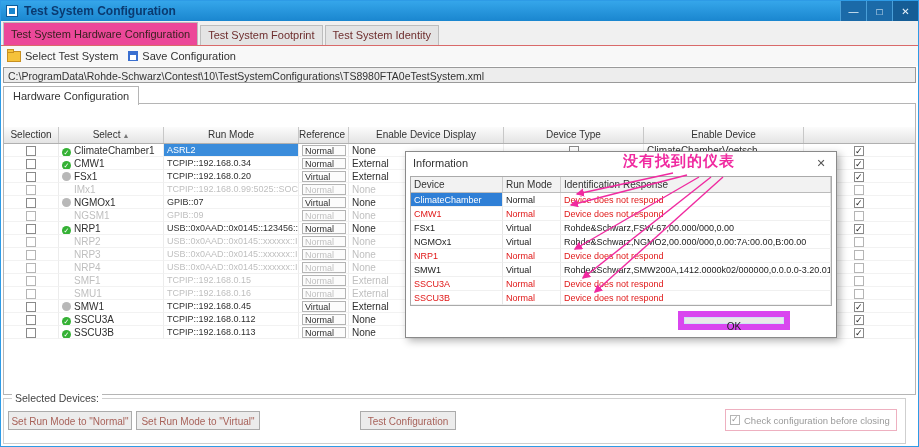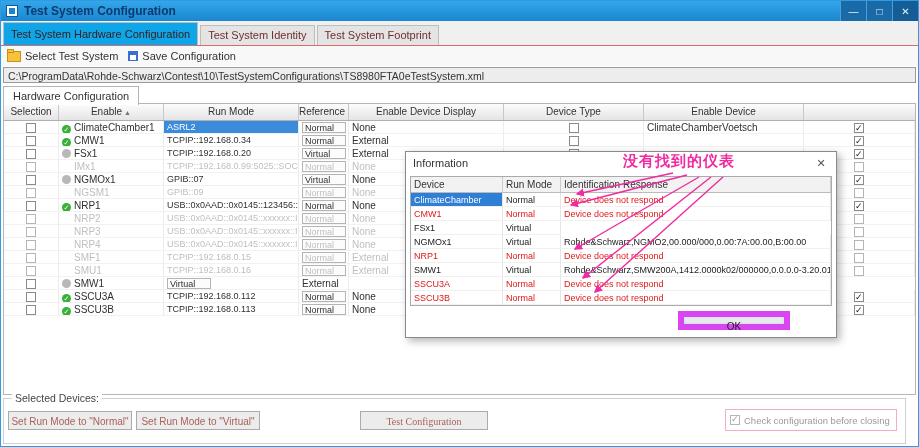--- a/index.html
+++ b/index.html
@@ -10,40 +10,40 @@
   .app-icon{width:12px;height:12px;margin:0 6px 0 5px;background:#fff;border:1px solid #0d5c9c;box-sizing:border-box;position:relative;}
   .app-icon::after{content:"";position:absolute;left:2px;top:2px;right:2px;bottom:2px;background:#1a86cf;}
   .title-text{font-size:12px;font-weight:bold;color:#0a3a70;}
   .win-controls{margin-left:auto;display:flex;height:100%;}
   .win-btn{width:25px;height:100%;display:flex;align-items:center;justify-content:center;color:#eaf4fc;font-size:10px;background:#1b6aa8;border-left:1px solid #4a9fd8;cursor:default;}
   .win-btn.close{background:#155d96;}
 
   
   .tabstrip{position:absolute;top:20px;left:0;right:0;height:25px;background:#f0f0f0;border-bottom:1px solid #d96a6a;display:flex;align-items:flex-end;padding-left:2px;box-sizing:border-box;}
   .tab{height:19px;line-height:19px;padding:0 7px;font-size:11px;color:#6e2e2e;background:#e4e4e4;border:1px solid #bdbdbd;border-bottom:none;margin-right:2px;white-space:nowrap;}
-  .tab.selected{background:#0ea5e9;height:22px;line-height:22px;color:#3a2020;}
+  .tab.selected{background:#ec4899;height:22px;line-height:22px;color:#3a2020;}
 
   
   .toolbar{position:absolute;top:45px;left:0;right:0;height:20px;background:#f8f8f8;display:flex;align-items:center;padding-left:6px;font-size:11px;color:#333;}
   .tool-item{display:flex;align-items:center;gap:4px;margin-right:10px;cursor:default;}
   .ic-folder{width:12px;height:9px;background:#f5c23a;border:1px solid #c89020;position:relative;display:inline-block;}
   .ic-folder::before{content:"";position:absolute;left:-1px;top:-3px;width:5px;height:2px;background:#f5c23a;border:1px solid #c89020;}
   .ic-save{width:10px;height:10px;background:#3a6fd0;position:relative;display:inline-block;}
   .ic-save::after{content:"";position:absolute;left:2px;top:4px;width:6px;height:5px;background:#fff;}
 
   
   .pathbar{position:absolute;top:66px;left:2px;right:2px;height:16px;background:#ededed;border:1px solid #9a9a9a;font-size:10.5px;color:#333;line-height:16px;padding-left:4px;box-sizing:border-box;white-space:nowrap;overflow:hidden;}
 
   
   .subtab{position:absolute;top:85px;left:2px;height:18px;padding:0 9px;background:#fff;border:1px solid #b5b5b5;border-bottom:none;font-size:11px;color:#333;line-height:18px;z-index:2;}
 
   
   .tablearea{position:absolute;top:102px;left:2px;right:2px;bottom:51px;border:1px solid #b5b5b5;background:#fff;overflow:hidden;}
   .thead,.trow{display:grid;grid-template-columns:55px 105px 135px 50px 155px 140px 160px 1fr;}
-  .thead{height:16px;background:linear-gradient(#fcfcfc,#e4e4e4);border-bottom:1px solid #b0b0b0;}
+  .thead{height:16px;background:linear-gradient(#fcfcfc,#e4e4e4);border-bottom:1px solid #b0b0b0;margin-top:23px;}
   .th{font-size:10px;color:#333;text-align:center;line-height:16px;border-right:1px solid #c8c8c8;overflow:hidden;white-space:nowrap;}
   .sorticon{font-size:7px;color:#777;margin-left:2px;}
   .trow{height:13px;}
   .td{font-size:10px;line-height:13px;border-right:1px solid #ececec;border-bottom:1px solid #f2f2f2;white-space:nowrap;overflow:hidden;color:#303030;padding-left:3px;box-sizing:border-box;}
   .c-sel,.c-edd,.c-en{text-align:center;padding-left:0;}
   .c-res{font-size:9px;}
   .dim .td,.dim .runbox{color:#bfbfbf;}
   .res-sel{background:#3a8cdb;color:#fff;}
   .cb{display:inline-block;width:10px;height:10px;border:1px solid #8a8a8a;background:#fff;vertical-align:middle;position:relative;box-sizing:border-box;}
   .cb.on::after{content:"✓";position:absolute;left:0;top:-2px;font-size:9px;color:#222;}
@@ -55,21 +55,21 @@
   .st-off{background:#b8b8b8;}
   .st-none{visibility:hidden;}
   .runbox{display:inline-block;width:44px;height:11px;border:1px solid #b4b4b4;background:#fcfcfc;font-size:9px;line-height:11px;padding-left:2px;box-sizing:border-box;}
 
   
   .footer-box{position:absolute;left:2px;right:12px;bottom:2px;height:44px;border:1px solid #cfcfcf;background:#fff;}
   .footer-label{position:absolute;left:8px;top:-7px;background:#fff;padding:0 3px;font-size:10.5px;color:#444;}
   .fbtn{position:absolute;top:12px;height:19px;background:#ececec;border:1px solid #ababab;font-size:10px;color:#a8625a;text-align:center;line-height:19px;box-sizing:border-box;cursor:default;}
   .fbtn-normal{left:4px;width:124px;}
   .fbtn-virtual{left:132px;width:124px;}
-  .fbtn-test{left:356px;width:128px;font-family:Liberation Serif, serif;}
+  .fbtn-test{left:356px;width:96px;}
   .check-wrap{position:absolute;right:8px;top:10px;width:172px;height:22px;border:1px solid #eeb0c0;display:flex;align-items:center;gap:4px;padding-left:4px;font-size:9.5px;color:#9a9a9a;box-sizing:border-box;}
 
   
   .dialog{position:absolute;left:404px;top:150px;width:432px;height:187px;background:#fff;border:1px solid #8a8a8a;box-shadow:3px 3px 8px rgba(0,0,0,.3);z-index:10;box-sizing:border-box;}
   .dlg-title{height:22px;display:flex;align-items:center;padding:0 7px;font-size:11px;color:#333;}
   .dlg-close{margin-left:auto;color:#555;font-size:11px;width:16px;text-align:center;cursor:default;}
   .dlg-table{position:absolute;left:4px;right:4px;top:24px;border:1px solid #aaa;}
   .dlg-thead,.dlg-row{display:grid;grid-template-columns:92px 58px 1fr;}
   .dlg-thead{height:15px;background:#f2f2f2;border-bottom:1px solid #bbb;}
   .dlg-th{font-size:10px;color:#333;padding-left:3px;border-right:1px solid #ccc;line-height:15px;white-space:nowrap;overflow:hidden;}
@@ -93,22 +93,22 @@
     <span class="title-text">Test System Configuration</span>
     <div class="win-controls">
       <div class="win-btn">—</div>
       <div class="win-btn">□</div>
       <div class="win-btn close">✕</div>
     </div>
   </div>
 
   <div class="tabstrip">
     <div class="tab selected">Test System Hardware Configuration</div>
+    <div class="tab">Test System Footprint</div>
     <div class="tab">Test System Identity</div>
-    <div class="tab">Test System Footprint</div>
   </div>
 
   <div class="toolbar">
     <div class="tool-item">
       <span class="ic-folder"></span>
       <span>Select Test System</span>
     </div>
     <div class="tool-item">
       <span class="ic-save"></span>
       <span>Save Configuration</span>
@@ -116,21 +116,21 @@
   </div>
 
   <div class="pathbar">C:\ProgramData\Rohde-Schwarz\Contest\10\TestSystemConfigurations\TS8980FTA0eTestSystem.xml</div>
 
   <div class="subtab">Hardware Configuration</div>
 
   <div class="tablearea">
     <div class="thead">
       <div class="th">Selection</div>
       <div class="th">
-        <span>Enable</span><span class="sorticon">▲</span>
+        <span>Select</span><span class="sorticon">▲</span>
       </div>
       <div class="th">Run Mode</div>
       <div class="th">Reference Oscillator</div>
       <div class="th">Enable Device Display</div>
       <div class="th">Device Type</div>
       <div class="th">Enable Device</div>
     </div>
     <div id="device-rows">
         <div class="trow">
           <div class="td c-sel"><span class="cb"></span></div>
@@ -248,20 +248,21 @@
           <div class="td c-res">TCPIP::192.168.0.16</div>
           <div class="td c-run"><span class="runbox">Normal</span></div>
           <div class="td c-ref">External</div>
           <div class="td c-edd"><span class="cb grey"></span></div>
           <div class="td c-typ"></div>
           <div class="td c-en"><span class="cb grey"></span></div>
         </div>
         <div class="trow">
           <div class="td c-sel"><span class="cb"></span></div>
           <div class="td c-dev"><span class="st st-off"></span><span>SMW1</span></div>
+          <div class="td c-res">TCPIP::192.168.0.45</div>
           <div class="td c-run"><span class="runbox">Virtual</span></div>
           <div class="td c-ref">External</div>
           <div class="td c-edd"><span class="cb"></span></div>
           <div class="td c-typ"></div>
           <div class="td c-en"><span class="cb on"></span></div>
         </div>
         <div class="trow">
           <div class="td c-sel"><span class="cb"></span></div>
           <div class="td c-dev"><span class="st st-ok"></span><span>SSCU3A</span></div>
           <div class="td c-res">TCPIP::192.168.0.112</div>
@@ -313,20 +314,21 @@
             <div class="dlg-td" style="color:#e01818">Device does not respond</div>
           </div>
           <div class="dlg-row error">
             <div class="dlg-td">CMW1</div>
             <div class="dlg-td">Normal</div>
             <div class="dlg-td" style="color:#e01818">Device does not respond</div>
           </div>
           <div class="dlg-row">
             <div class="dlg-td">FSx1</div>
             <div class="dlg-td">Virtual</div>
+            <div class="dlg-td" style="">Rohde&amp;Schwarz,FSW-67,00.000/000,0.00</div>
           </div>
           <div class="dlg-row">
             <div class="dlg-td">NGMOx1</div>
             <div class="dlg-td">Virtual</div>
             <div class="dlg-td" style="">Rohde&amp;Schwarz,NGMO2,00.000/000,0.00:7A:00.00,B:00.00</div>
           </div>
           <div class="dlg-row error">
             <div class="dlg-td">NRP1</div>
             <div class="dlg-td">Normal</div>
             <div class="dlg-td" style="color:#e01818">Device does not respond</div>

